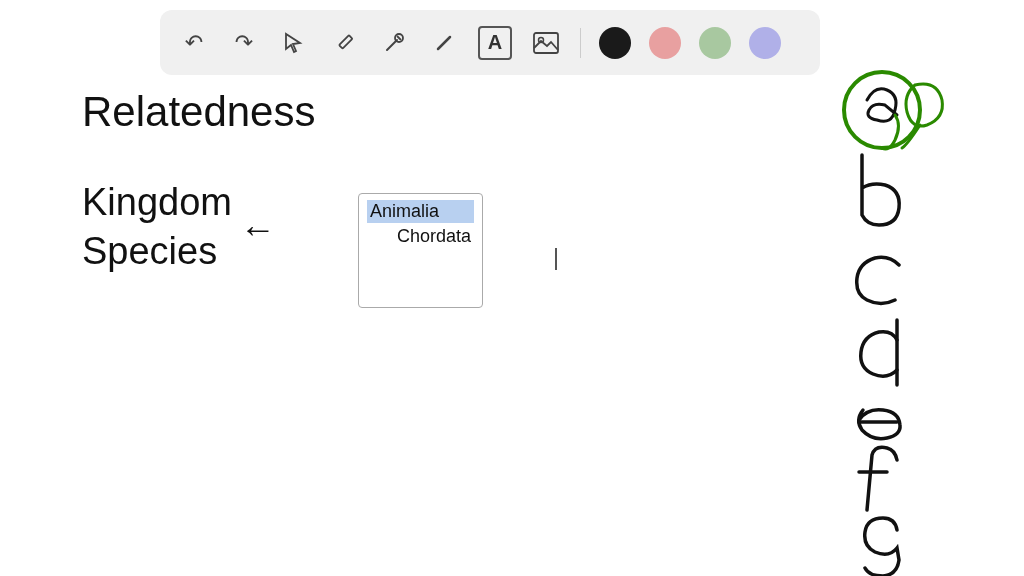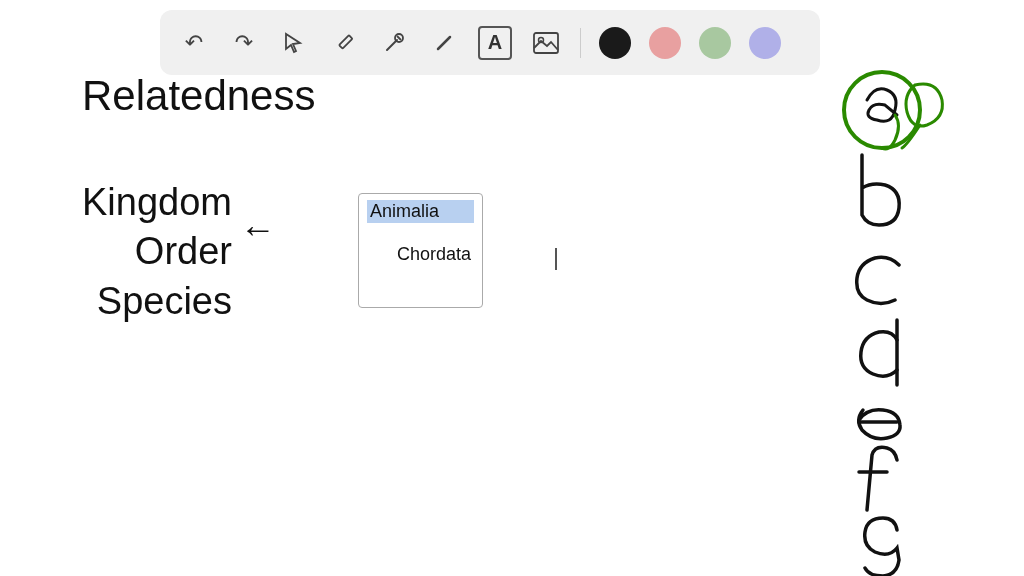--- a/index.html
+++ b/index.html
@@ -73,21 +73,20 @@
       padding: 1px 3px;
       font-size: 18px;
       color: #111;
       width: 100%;
     }
 
     .text-chordata {
       font-size: 18px;
       color: #111;
       padding: 1px 3px;
-      margin-top: 18px;
     }
 
     .cursor-line {
       position: absolute;
       top: 248px;
       left: 555px;
       width: 2px;
       height: 22px;
       background: #555;
     }
@@ -160,27 +159,26 @@
         <polyline points="1,16 8,9 14,14 18,10 25,18" fill="none" stroke="#444" stroke-width="1.8"></polyline>
       </svg>
   </div>
   <div class="tool-sep"></div>
   <div class="color-dot" style="background:#1a1a1a;"></div>
   <div class="color-dot" style="background:#e8a0a0;"></div>
   <div class="color-dot" style="background:#a8c8a0;"></div>
   <div class="color-dot" style="background:#b0b0e8;"></div>
 </div>
 
-<div style="position:absolute; top:72px; left:82px;">
+<div style="position:absolute; top:88px; left:82px;">
   <div style="font-size:42px; font-weight:400; color:#111;">Relatedness</div>
 </div>
 
-<div id="taxonomy" style="top:178px;text-align:right;">
+<div id="taxonomy" style="top:178px;">
   <div class="tax-label">Kingdom</div>
-  <div class="tax-label">Order</div>
   <div class="tax-label">Species</div>
 </div>
 
 <div id="arrow">←</div>
 
 <div id="text-box">
   <div class="text-animalia">Animalia</div>
   <div class="text-chordata">Chordata</div>
 </div>
 

